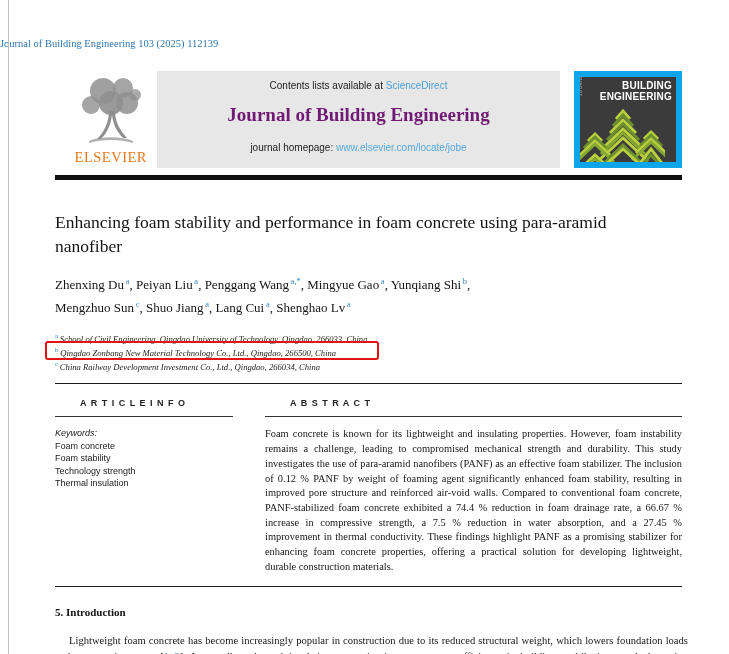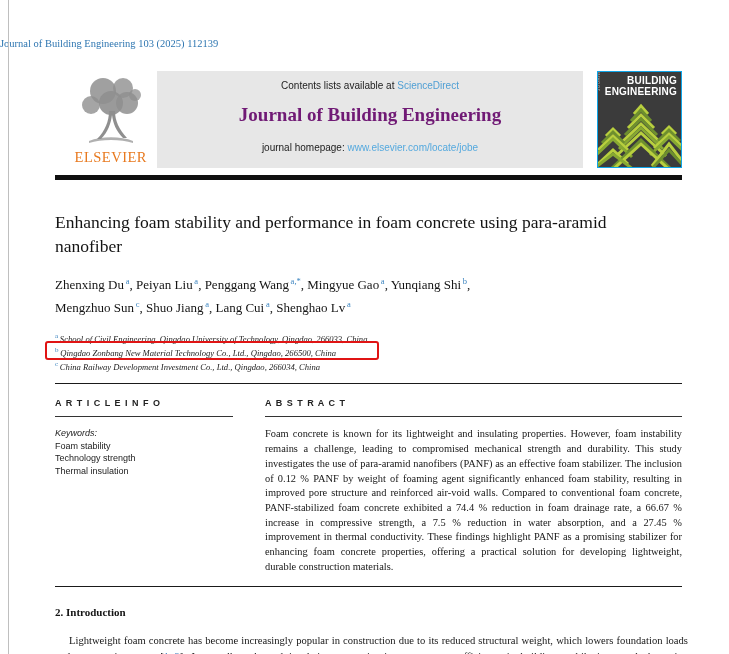--- a/index.html
+++ b/index.html
@@ -60,26 +60,26 @@
   .journal-title {
     font-size: 19px;
     font-weight: bold;
     margin-top: 13px;
     color: #701a75;
     font-family: "Liberation Serif", serif;
   }
   .homepage-line { font-size: 10px; font-family: "Liberation Sans", sans-serif; margin-top: 16px; color: #222; }
   .homepage-line .hp-link { color: #55a9de; }
   .cover {
-    width: 85px;
+    width: 108px;
     margin-left: 14px;
     background: #3b3b3b;
     position: relative;
     overflow: hidden;
-    border: 1px solid #0ea5e9;
+    border: 6px solid #0ea5e9;
   }
   .cover-journal-of {
     position: absolute; top: 5px; left: 4px;
     color: #a9a9a9;
     font-family: "Liberation Sans", sans-serif;
     font-size: 4.5px;
     letter-spacing: 0.5px;
     transform: rotate(-90deg) translate(-14px, -6px);
     transform-origin: left top;
     white-space: nowrap;
@@ -146,20 +146,21 @@
     padding-top: 14px;
   }
   .col-info { width: 188px; flex: none; }
   .col-abstract { flex: 1; margin-left 22px; margin-left: 22px; }
   .section-heading {
     font-family: "Liberation Sans", sans-serif;
     font-size: 9px;
     font-weight: bold;
     letter-spacing: 1px;
     color: #222;
+    margin-left: 25px;
   }
   .heading-rule { height: 1px; background: #333; margin-top: 8px; }
   .col-info .heading-rule { width: 178px; }
   .keywords { margin-top: 10px; font-family: "Liberation Sans", sans-serif; font-size: 9px; line-height: 12.5px; color: #222; }
   .keywords-label { font-style: italic; }
   .abstract-text {
     margin-top: 10px;
     font-size: 10.4px;
     line-height: 14.7px;
     text-align: justify;
@@ -268,33 +269,34 @@
 
   <div class="hairline top-info"></div>
 
   <div class="info-abstract">
     <div class="col-info">
       <div class="section-heading">A R T I C L E  I N F O</div>
       <div class="heading-rule"></div>
       <div class="keywords">
         <div class="keywords-label">Keywords:</div>
         <div id="keywords-list">
+            <div>Foam concrete</div>
             <div>Foam stability</div>
             <div>Technology strength</div>
             <div>Thermal insulation</div>
           </div>
       </div>
     </div>
     <div class="col-abstract">
       <div class="section-heading">A B S T R A C T</div>
       <div class="heading-rule"></div>
       <div class="abstract-text">Foam concrete is known for its lightweight and insulating properties. However, foam instability remains a challenge, leading to compromised mechanical strength and durability. This study investigates the use of para-aramid nanofibers (PANF) as an effective foam stabilizer. The inclusion of 0.12 % PANF by weight of foaming agent significantly enhanced foam stability, resulting in improved pore structure and reinforced air-void walls. Compared to conventional foam concrete, PANF-stabilized foam concrete exhibited a 74.4 % reduction in foam drainage rate, a 66.67 % increase in compressive strength, a 7.5 % reduction in water absorption, and a 27.45 % improvement in thermal conductivity. These findings highlight PANF as a promising stabilizer for enhancing foam concrete properties, offering a practical solution for developing lightweight, durable construction materials.</div>
     </div>
   </div>
 
   <div class="hairline bottom-abs"></div>
 
-  <div class="intro-heading">2.  Introduction</div>
+  <div class="intro-heading">5.  Introduction</div>
 
   <div class="intro-para">
     <span>Lightweight foam concrete has become increasingly popular in construction due to its reduced structural weight, which lowers foundation loads and construction costs [</span><span class="ref-link link">1–3</span><span>]. Its excellent thermal insulation properties improve energy efficiency in buildings, while its sound absorption capabilities enhance acoustic performance. However, its application in structural projects is limited by issues such as low compressive strength, structural instability, and high water absorption in humid conditions, all of which compromise long-term</span>
   </div>
 </div>
 
 </body></html>

